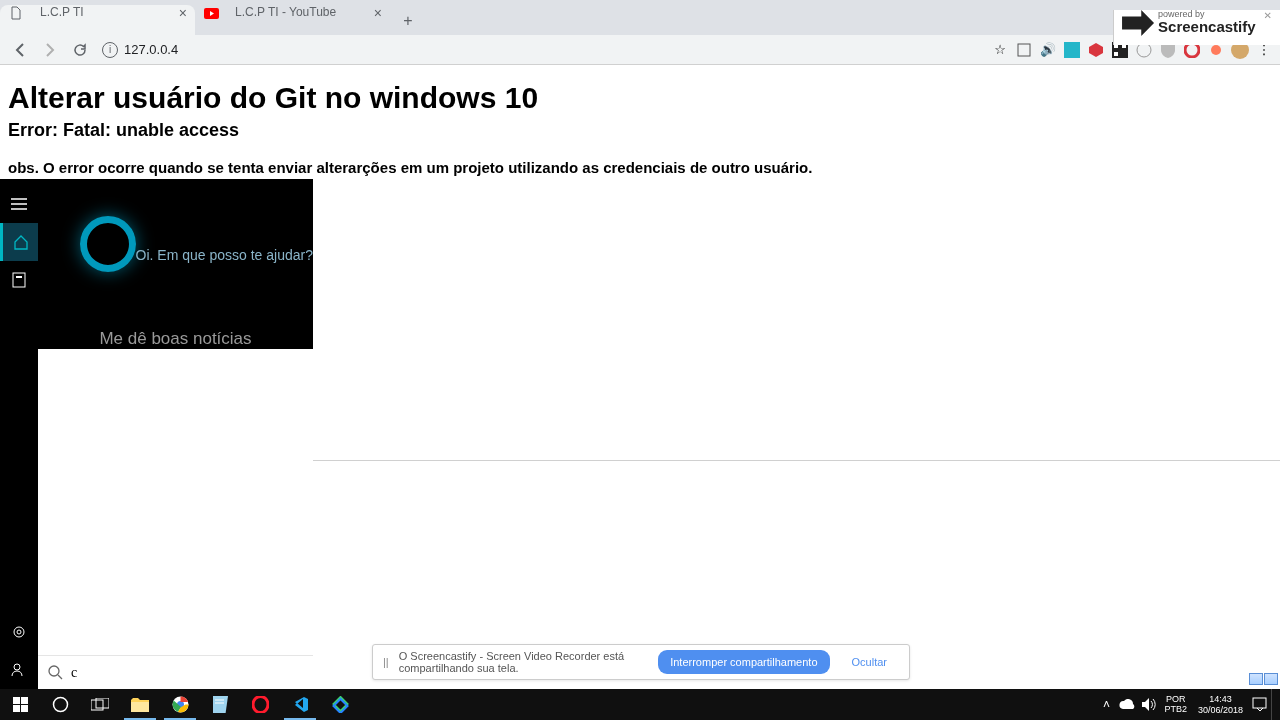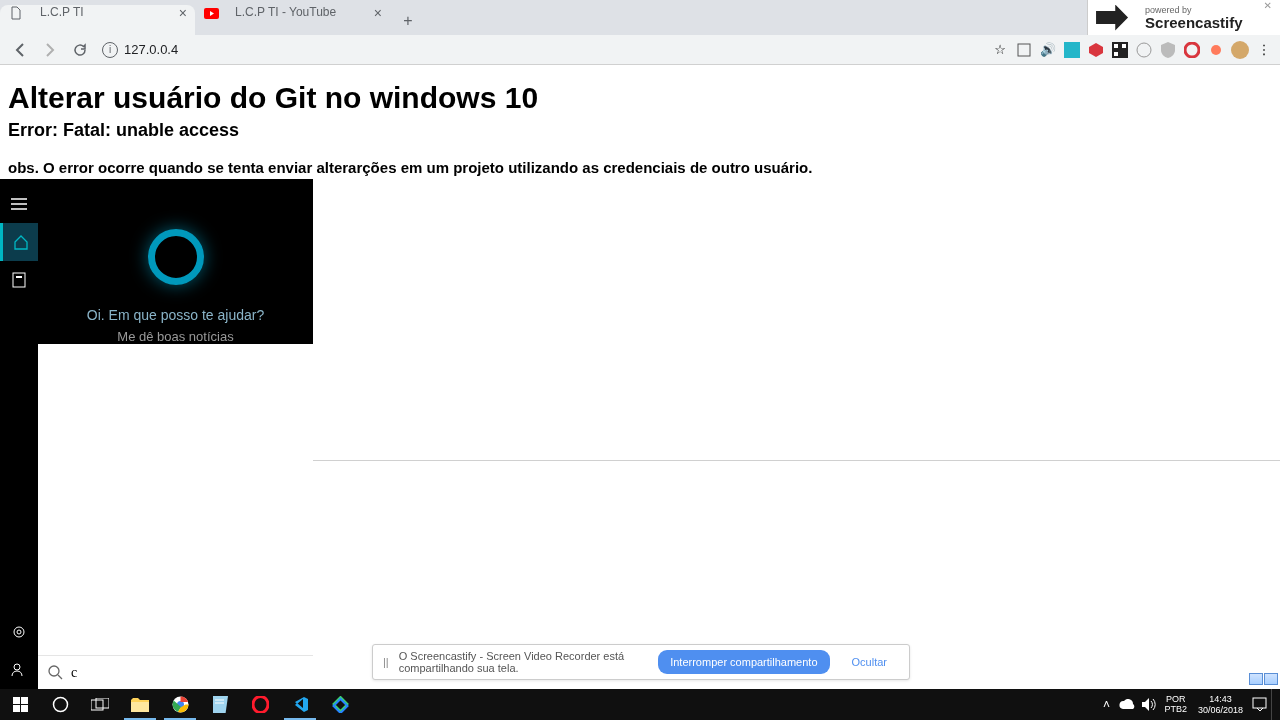--- a/index.html
+++ b/index.html
@@ -6,21 +6,21 @@
 body{width:1280px;height:720px;overflow:hidden;background:#fff;position:relative}
 
 
 .browser-top{height:35px;background:#dee1e6;display:flex;align-items:flex-end;position:relative}
 .tab{height:30px;width:195px;display:flex;padding:0 8px;font-size:12px;color:#5f6368;gap:16px;position:relative;border-radius:8px 8px 0 0}
 .tab.active{background:#f1f3f4}
 .tab-favicon{width:16px;height:16px;display:flex;align-items:center;justify-content:center}
 .tab-title{flex:1;white-space:nowrap;overflow:hidden}
 .tab-close{font-size:14px;color:#5f6368;cursor:pointer;font-family:Arial}
 .newtab{width:28px;height:28px;display:flex;align-items:center;justify-content:center;color:#5f6368;font-size:16px;margin-left:4px}
-.screencastify-badge{position:absolute;right:0;top:0;height:35px;display:flex;align-items:center;background:#fff;padding:0 8px;gap:17px;border-left:1px solid #ccc}
+.screencastify-badge{position:absolute;right:0;top:10px;height:35px;display:flex;align-items:flex-start;background:#fff;padding:0 8px;gap:4px;border-left:1px solid #ccc}
 .sc-logo{width:32px;height:26px;background:#222;clip-path:polygon(0 25%,60% 25%,60% 0,100% 50%,60% 100%,60% 75%,0 75%)}
 .sc-text{display:flex;flex-direction:column;line-height:1}
 .sc-text .t1{font-size:9px;color:#666}
 .sc-text .t2{font-size:15px;font-weight:700;color:#222}
 .sc-close{font-size:10px;color:#999;align-self:flex-start;margin-left:4px}
 
 
 .addr-bar{height:30px;background:#f1f3f4;display:flex;align-items:center;padding:0 6px;gap:2px;border-bottom:1px solid #d0d0d0}
 .nav-btn{width:28px;height:28px;display:flex;align-items:center;justify-content:center;color:#5f6368;border-radius:50%}
 .nav-btn.disabled{color:#b0b0b0}
@@ -35,25 +35,25 @@
 .page h2{font-size:18px;font-weight:700;margin-bottom:18px}
 .page p{font-size:15px;font-weight:700}
 
 
 .cortana{position:absolute;left:0;bottom:31px;width:313px;height:510px;display:flex;background:#000}
 .cortana-rail{width:38px;background:#000;display:flex;flex-direction:column;align-items:center;padding-top:6px}
 .rail-icon{width:38px;height:38px;display:flex;align-items:center;justify-content:center;color:#fff}
 .rail-icon.active{background:#0c3c4c;border-left:3px solid #00b7c3;color:#00b7c3}
 .rail-spacer{flex:1}
 .cortana-main{flex:1;display:flex;flex-direction:column}
-.cortana-top{height:164px;background:#000;display:flex;flex-direction:column;align-items:center;justify-content:flex-end;padding-bottom:20px}
+.cortana-top{height:164px;background:#000;display:flex;flex-direction:row;align-items:center;justify-content:flex-end;padding-bottom:12px}
 .cortana-ring{width:56px;height:56px;border-radius:50%;border:7px solid #0099bc;margin-bottom:22px;box-shadow:0 0 18px rgba(0,153,188,.6)}
 .cortana-greeting{color:#8ab4c8;font-size:14px}
 .cortana-results{flex:1;background:#fff;position:relative}
-.results-peek{position:absolute;top:-14px;left:0;right:0;text-align:center;font-size:13px;color:#999;background:#000}
+.results-peek{position:absolute;top:-14px;left:0;right:0;text-align:center;font-size:17px;color:#999;background:#000}
 .cursor{position:absolute;left:107px;top:337px;font-size:14px;color:#000;pointer-events:none}
 
 
 .cortana-search{position:absolute;left:38px;bottom:31px;width:275px;height:34px;background:#fff;display:flex;align-items:center;padding:0 10px;gap:8px;border-top:1px solid #e5e5e5}
 .cortana-search input{border:none;outline:none;flex:1;font-size:14px;font-family:"Segoe UI"}
 
 
 .notif{position:absolute;bottom:40px;left:372px;width:538px;height:36px;background:#fff;border:1px solid #ccc;border-radius:3px;display:flex;align-items:center;padding:0 10px;gap:10px;font-size:11px;color:#555;box-shadow:0 1px 3px rgba(0,0,0,.1)}
 .notif-text{flex:1}
 .notif-btn{padding:6px 12px;border-radius:9px;font-size:11px;cursor:pointer}

